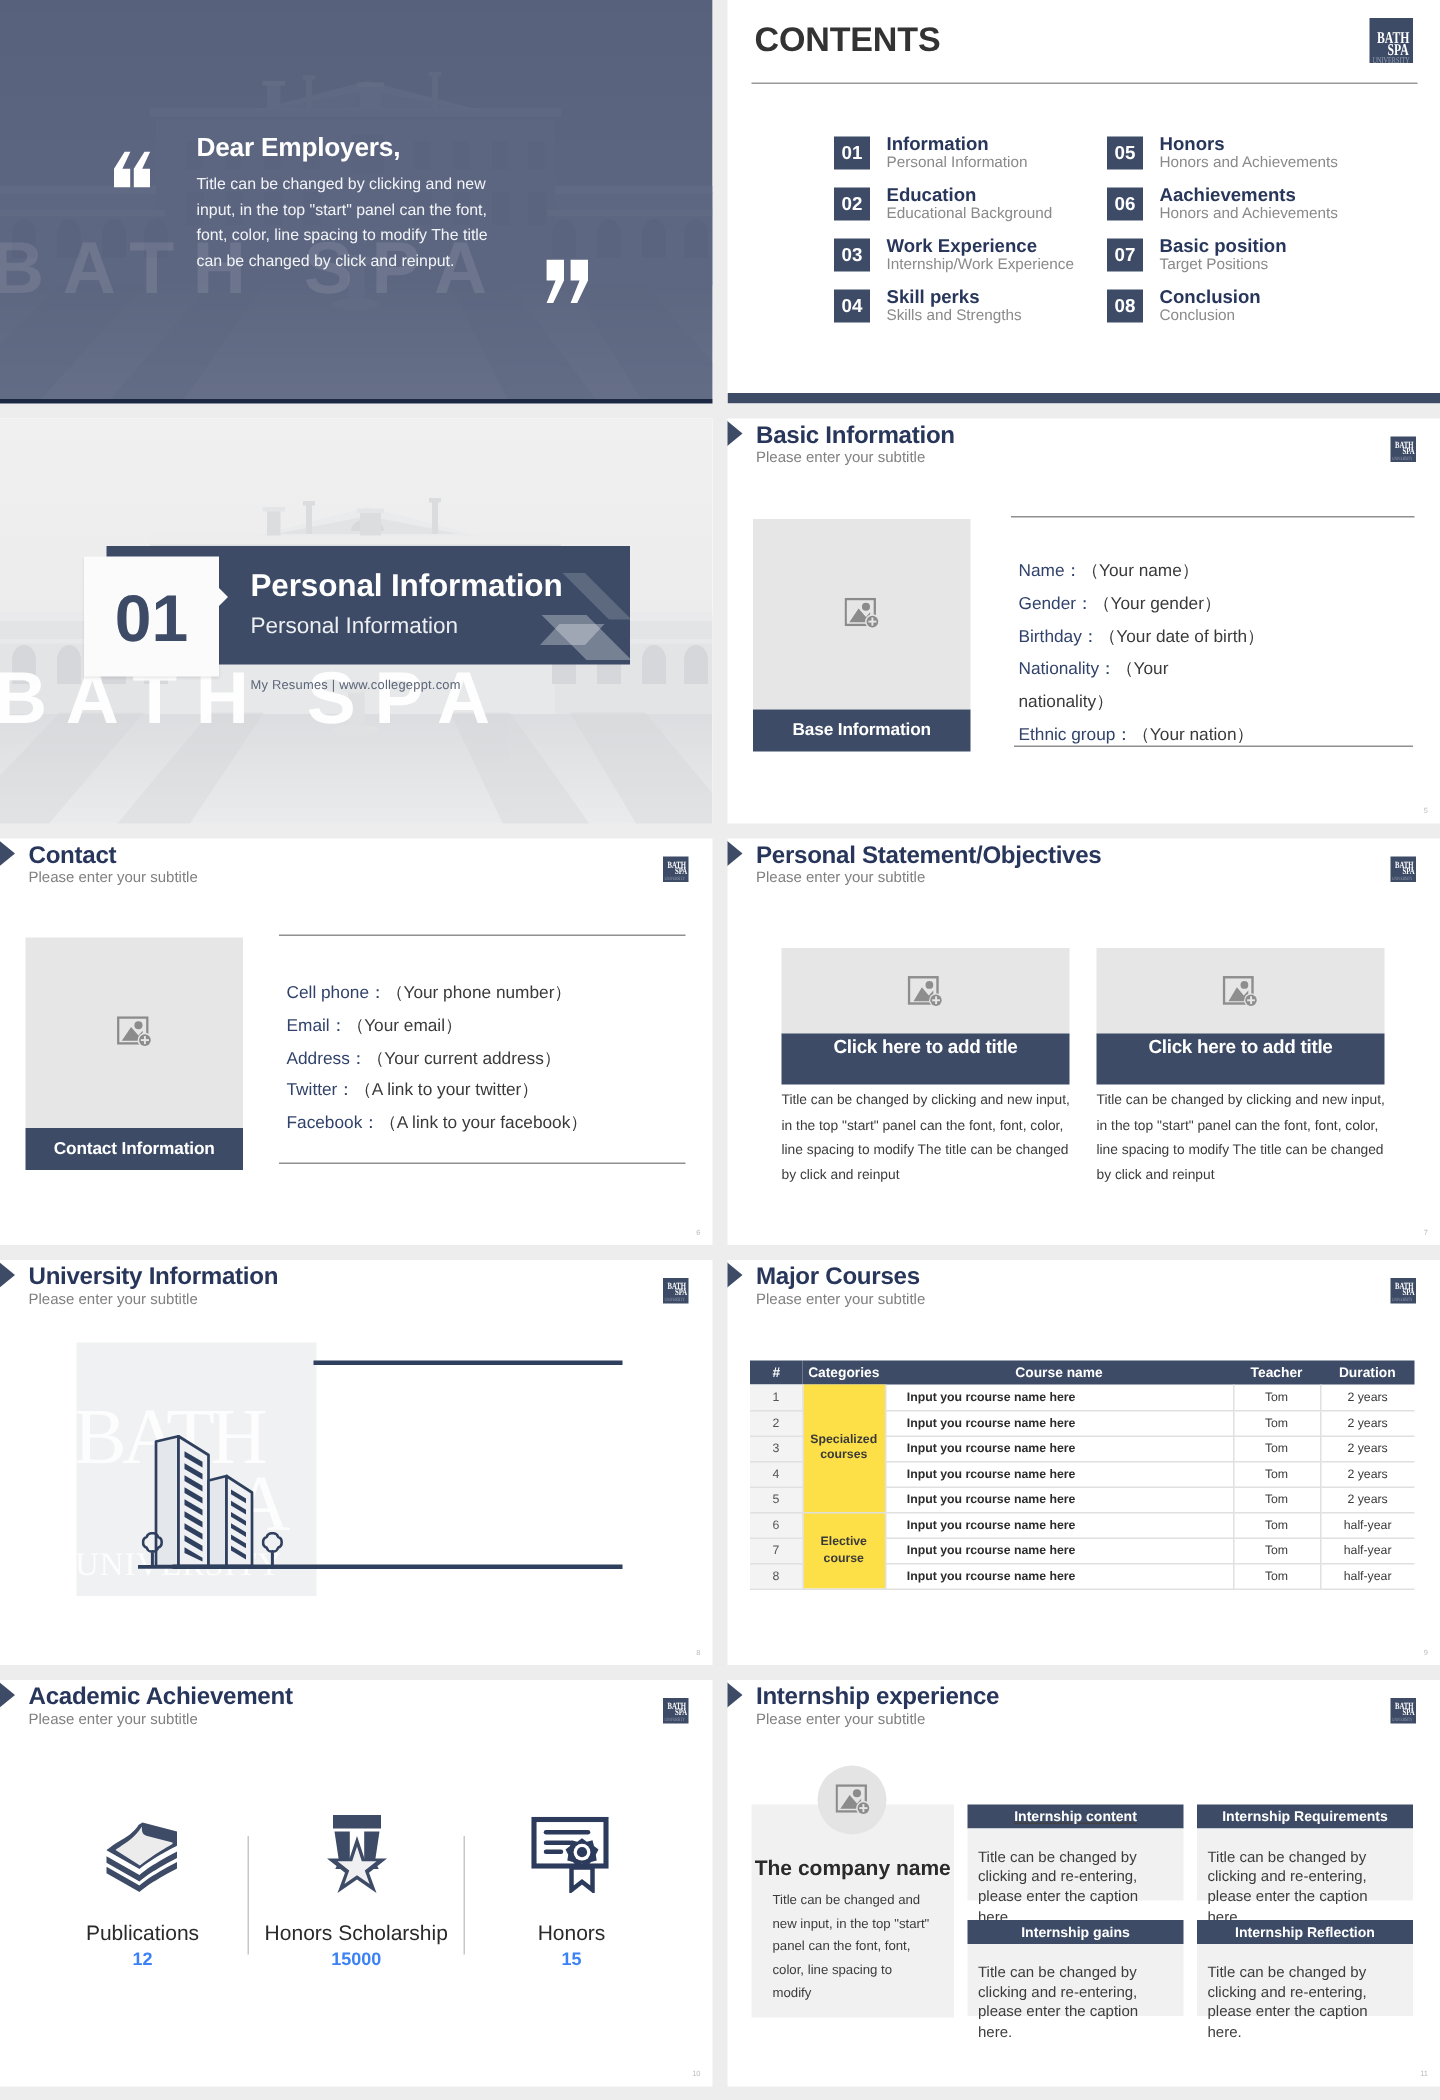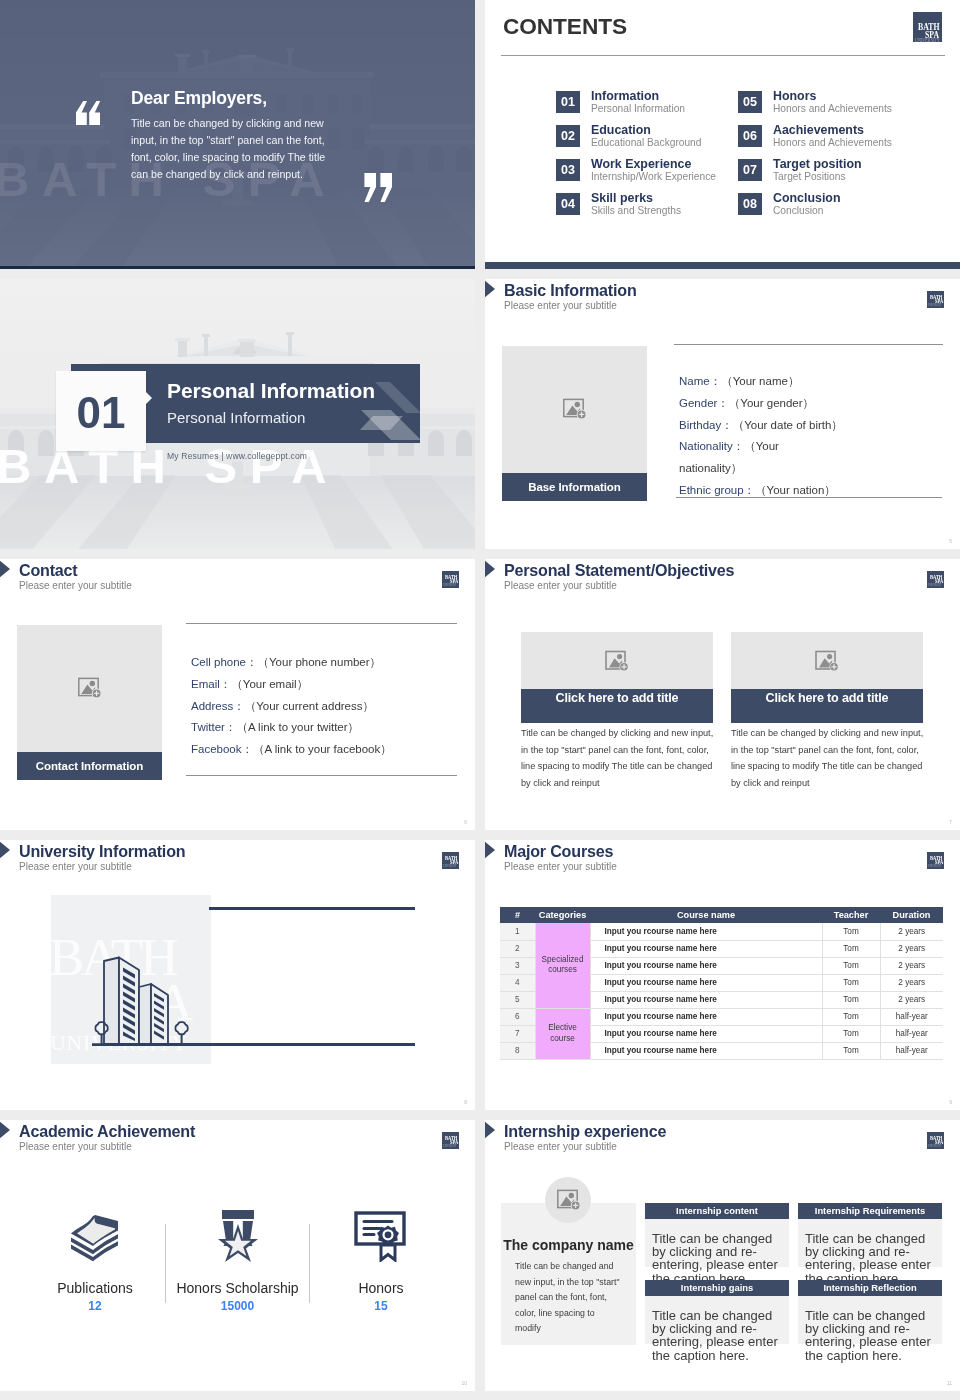--- a/index.html
+++ b/index.html
@@ -50,29 +50,29 @@
            font-family:"Liberation Sans", sans-serif; line-height:1; }
   .s1-q1 { position:absolute; left:74px; top:101px; }
   .s1-q2 { position:absolute; left:361px; top:173px; }
   
   .s10-panel { position:absolute; left:16px; top:83px; width:135px; height:142px; background:#f1f1f1; }
   .s10-ptitle { position:absolute; left:0; right:0; top:34px; text-align:center; font-size:14px; font-weight:bold; color:#2a2a2a; }
   .s10-pbody { position:absolute; left:14px; top:56px; width:106px; font-size:8.8px; color:#3c3c3c; line-height:15.6px; }
   .s10-circle { position:absolute; left:60px; top:57px; width:46px; height:46px; border-radius:50%; background:#e4e4e4; }
   .s10-circle .picicon { left:12px; top:12px; }
   .s10-card { position:absolute; }
-  .s10-k1 { left:160px; top:83px; }
+  .s10-k1 { left:160px; top:83px;text-decoration:underline; }
   .s10-k2 { left:313px; top:83px; }
   .s10-k3 { left:160px; top:160px; }
   .s10-k4 { left:313px; top:160px; }
   .s10-bar { width:144px; height:16px; line-height:16px; background:#3d4b66; color:#fff;
              font-size:9.4px; font-weight:bold; text-align:center; }
   .s10-box { width:144px; height:48px; background:#f1f1f1; position:relative; }
   .s10-box span { position:absolute; left:7px; top:13px; width:126px; display:block;
-                  font-size:13px; color:#3c3c3c; line-height:13.2px; }
+                  font-size:10px; color:#3c3c3c; line-height:13.2px; }
 
   
   .s9-sep { position:absolute; top:104px; width:1px; height:79px; background:#c8c8c8; }
   .s9-sep1 { left:165px; }
   .s9-sep2 { left:309px; }
   .s9-stat { position:absolute; top:0; text-align:center; }
   .s9-st1 { left:24px; width:142px; }
   .s9-st2 { left:166px; width:143px; }
   .s9-st3 { left:310px; width:142px; }
   .s9-ic { position:absolute; display:block; left:0; right:0; margin:0 auto; }
@@ -86,21 +86,21 @@
   .s8-tab { position:absolute; left:15px; top:67px; width:443px; border-collapse:collapse; table-layout:fixed; }
   .s8-tab th { background:#3d4b66; color:#fff; font-size:9.2px; font-weight:bold; height:16px; padding:0; }
   .s8-tab td { height:17px; padding:0; font-size:8.2px; color:#3a3a3a; text-align:center;
                border-bottom:1px solid #e0e0e0; }
   .s8-tab .c1 { width:35px; }
   .s8-tab .c2 { width:55px; }
   .s8-tab .c3 { width:232px; }
   .s8-tab .c4 { width:58px; }
   .s8-tab .c5 { width:63px; }
   .s8-tab td.idx { background:#f3f3f3; border-right:1px solid #e0e0e0; color:#555; }
-  .s8-tab td.cat { background:#f0abfc; border-right:1px solid #e0e0e0; border-left:1px solid #e0e0e0; color:#3a3a3a; line-height:1.3; }
+  .s8-tab td.cat { background:#fde047; border-right:1px solid #e0e0e0; border-left:1px solid #e0e0e0; color:#3a3a3a; line-height:1.3;font-weight:bold; }
   .s8-tab td.crs { text-align:left; padding-left:14px; font-weight:bold; color:#2c2c2c; border-right:1px solid #e0e0e0; }
   .s8-tab td.c4 { border-right:1px solid #e0e0e0; }
 
   
   .s7-grey { position:absolute; left:51px; top:55px; width:160px; height:169px; background:#f0f1f2; overflow:hidden; }
   .s7-wm { position:absolute; left:0; top:0; opacity:0.85; }
   .s7-bld { position:absolute; left:92px; top:109px; }
   .s7-topline { position:absolute; left:209px; top:67px; width:206px; height:2.5px; background:#2f3f5e; }
   .s7-botline { position:absolute; left:115px; top:203px; width:300px; height:2.5px; background:#2f3f5e; }
   .s7-fields { position:absolute; left:209px; top:90px; }
@@ -320,21 +320,21 @@
         <span class="s2-lab">Honors</span>
         <span class="s2-sub">Honors and Achievements</span>
       </div>
       <div class="s2-item">
         <span class="s2-num">06</span>
         <span class="s2-lab">Aachievements</span>
         <span class="s2-sub">Honors and Achievements</span>
       </div>
       <div class="s2-item">
         <span class="s2-num">07</span>
-        <span class="s2-lab">Target position</span>
+        <span class="s2-lab">Basic position</span>
         <span class="s2-sub">Target Positions</span>
       </div>
       <div class="s2-item">
         <span class="s2-num">08</span>
         <span class="s2-lab">Conclusion</span>
         <span class="s2-sub">Conclusion</span>
       </div>
     </div>
     <div class="s2-footbar"></div>
   </div>

